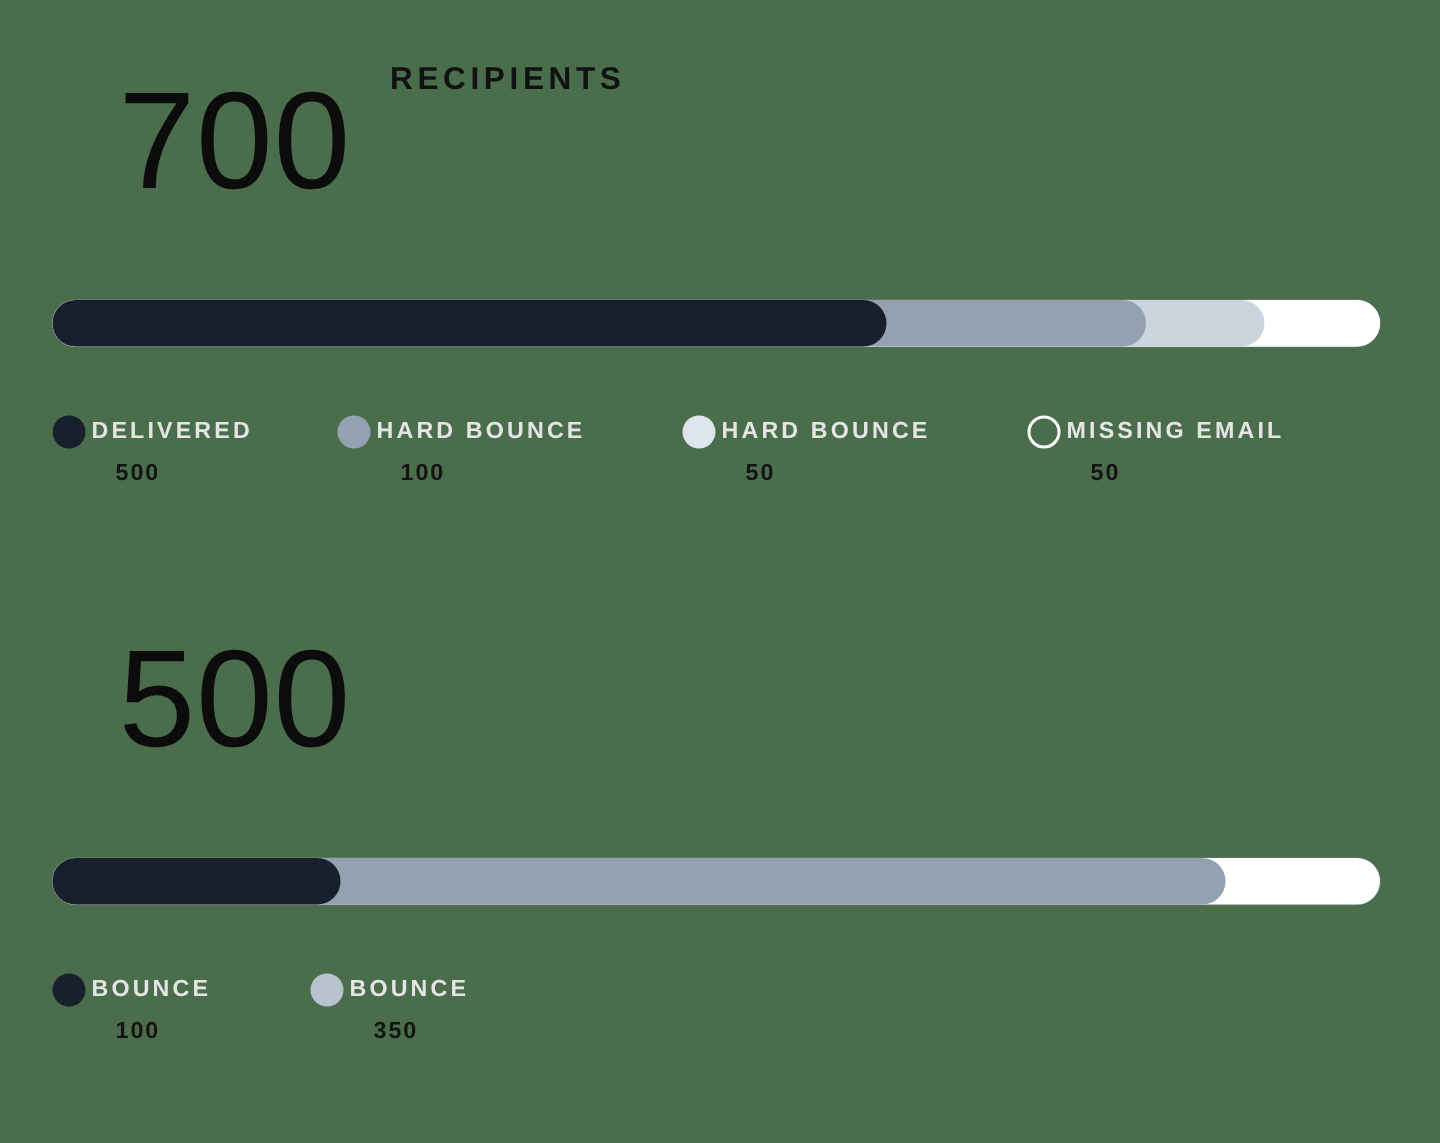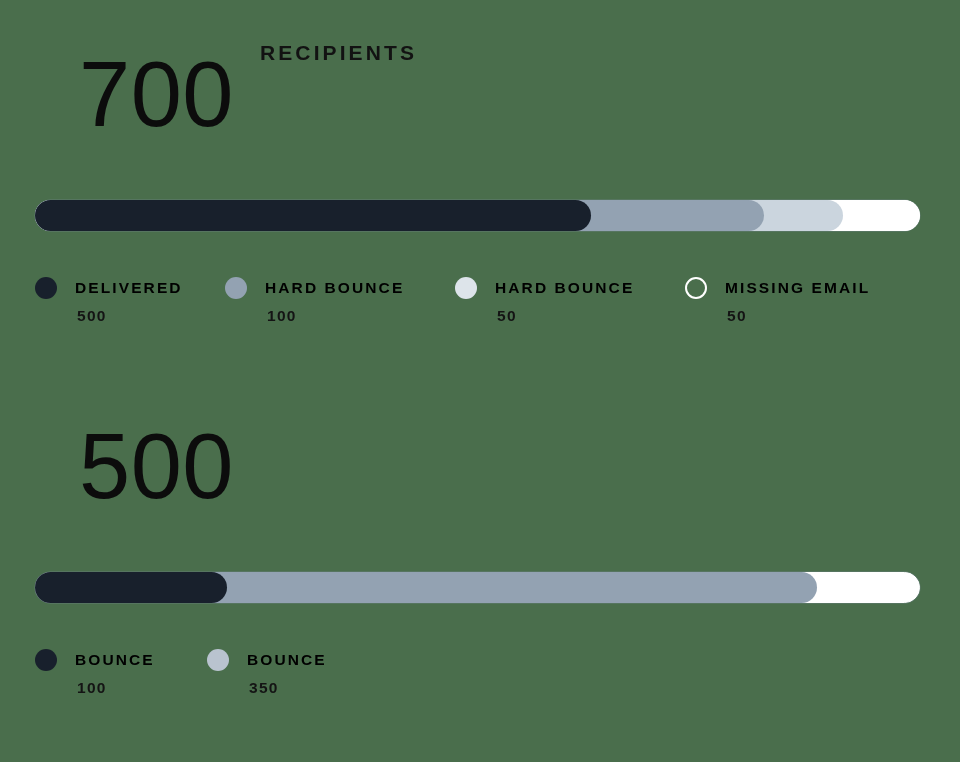--- a/index.html
+++ b/index.html
@@ -113,27 +113,27 @@
     height: 22px;
     border-radius: 50%;
     box-sizing: border-box;
   }
   .legend-dot.hollow {
     background: transparent;
     border: 2.5px solid #ffffff;
   }
   .legend-label {
     position: absolute;
-    left: 40px;
+    left: 26px;
     top: 8px;
     font-family: "Liberation Sans", sans-serif;
     font-size: 15.5px;
     font-weight: 700;
     letter-spacing: 2.1px;
-    color: #000000;
+    color: #e5e5e5;
     line-height: 1;
   }
   .legend-value {
     position: absolute;
     left: 42px;
     top: 36px;
     font-family: "Liberation Sans", sans-serif;
     font-size: 15.5px;
     font-weight: 700;
     letter-spacing: 1.3px;

